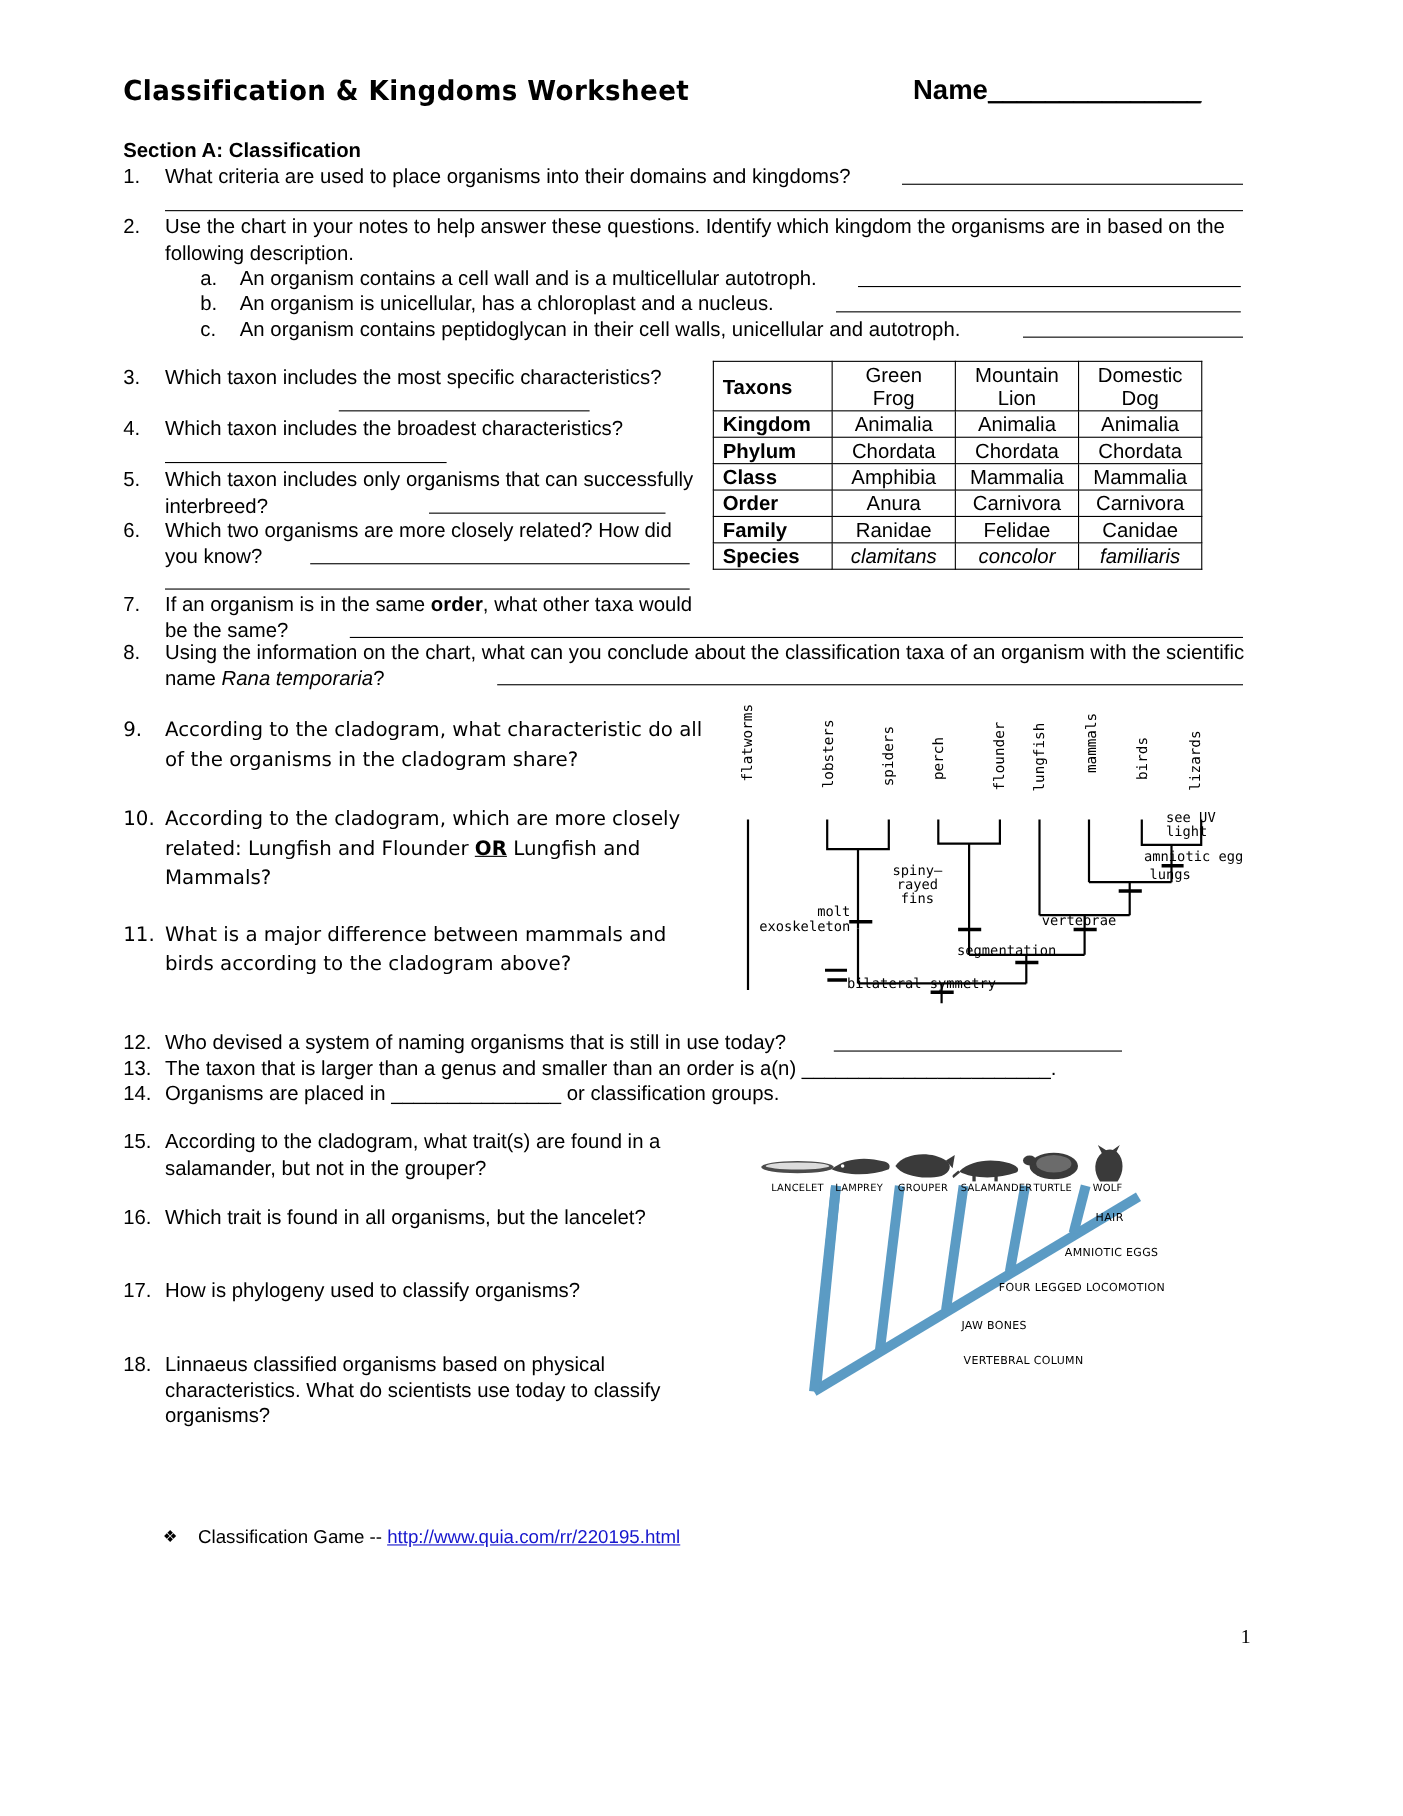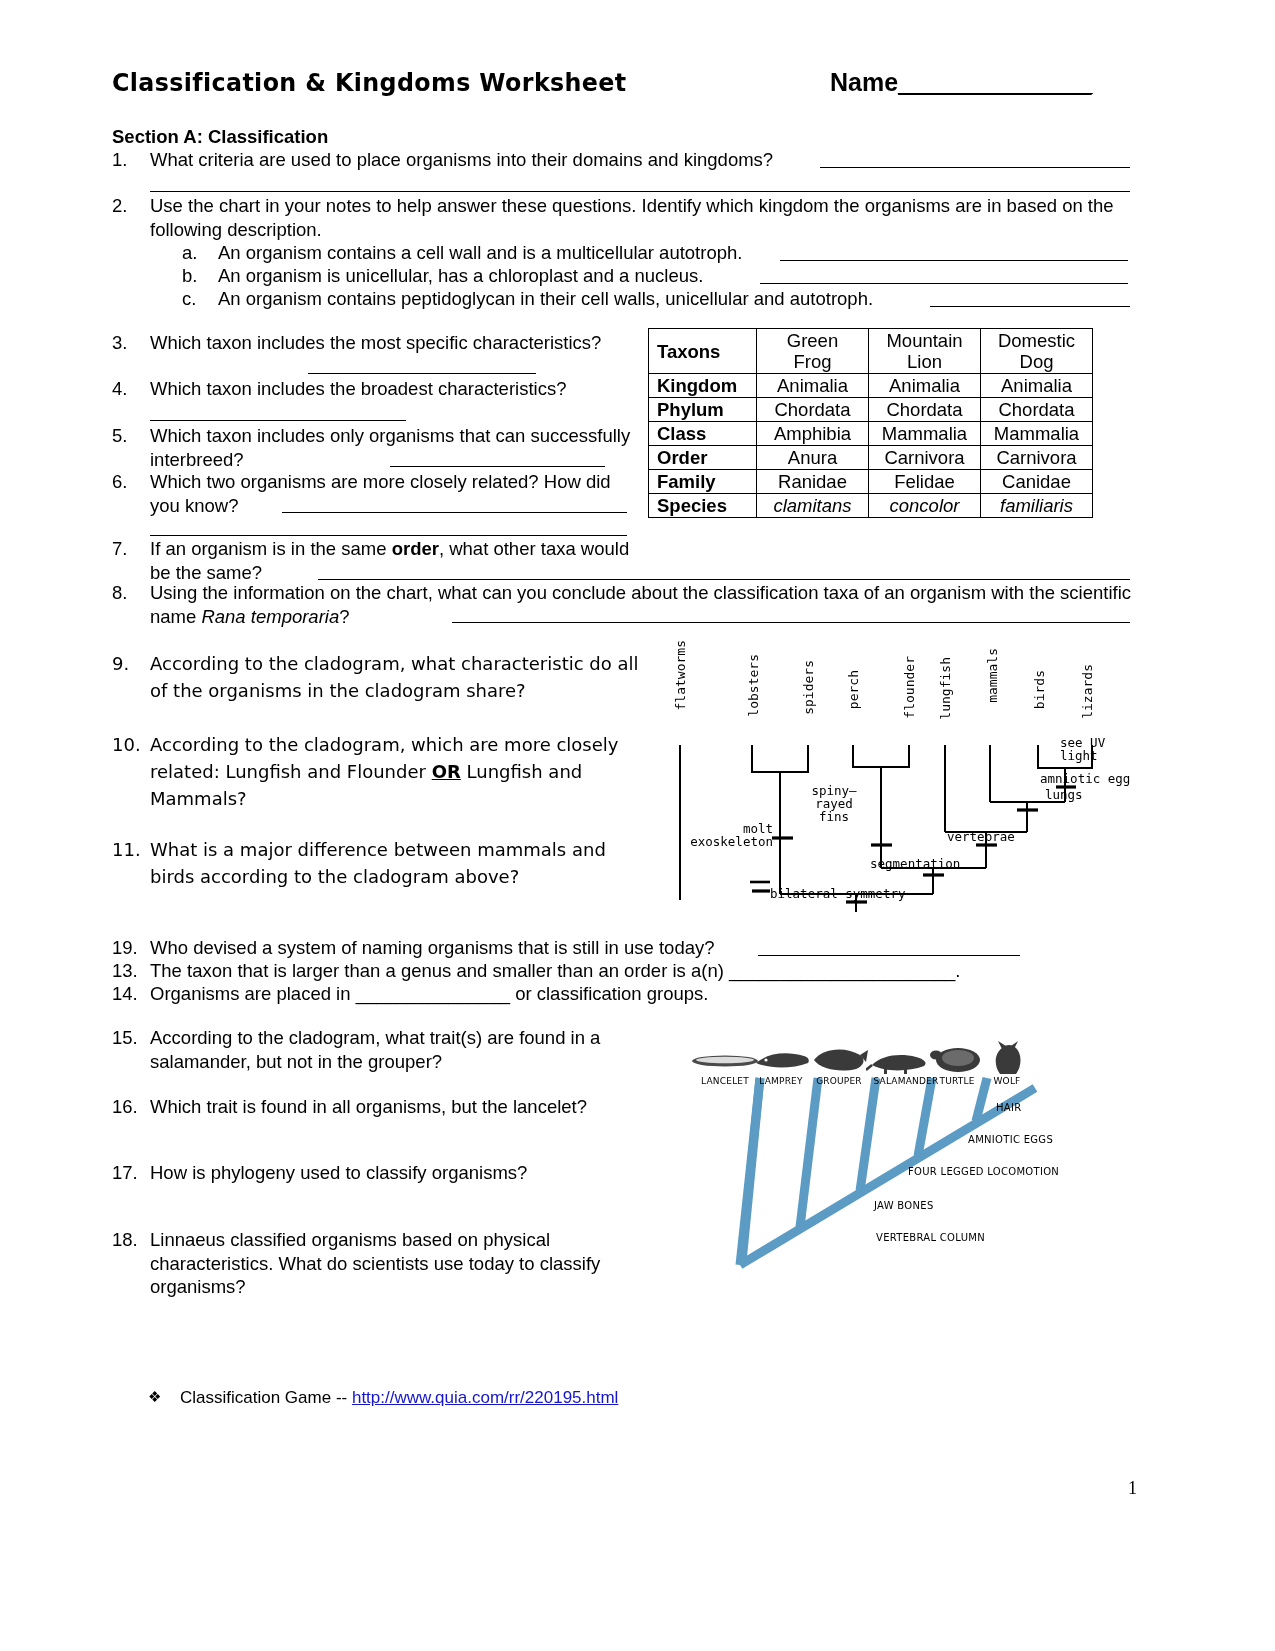--- a/index.html
+++ b/index.html
@@ -329,21 +329,21 @@
     <span class="tlabel r" style="left:10px; top:190px; width:103px; text-align:right;"><span>molt</span><br><span>exoskeleton</span></span>
     <span class="tlabel" style="left:287px; top:198px;">vertebrae</span>
     <span class="tlabel" style="left:210px; top:225px;">segmentation</span>
     <span class="tlabel" style="left:110px; top:255px;">bilateral symmetry</span>
     <svg style="position:absolute; left:92px; top:250px;" width="20" height="20">
       <line x1="0" y1="9" x2="18" y2="9" stroke="#000" stroke-width="3.2"></line>
     </svg>
   </div>
 
   <div class="q" style="left:112px; top:936px; width:1020px;">
-    <span class="num">19.</span>
+    <span class="num">12.</span>
     <span class="body">Who devised a system of naming organisms that is still in use today?</span>
   </div>
   <div class="rule" style="left:758px; top:955px; width:262px;"></div>
 
   <div class="q" style="left:112px; top:959px; width:1020px;">
     <span class="num">13.</span>
     <span class="body"><span>The taxon that is larger than a genus and smaller than an order is a(n) </span><span>______________________</span><span>.</span></span>
   </div>
 
   <div class="q" style="left:112px; top:982px; width:1020px;">

